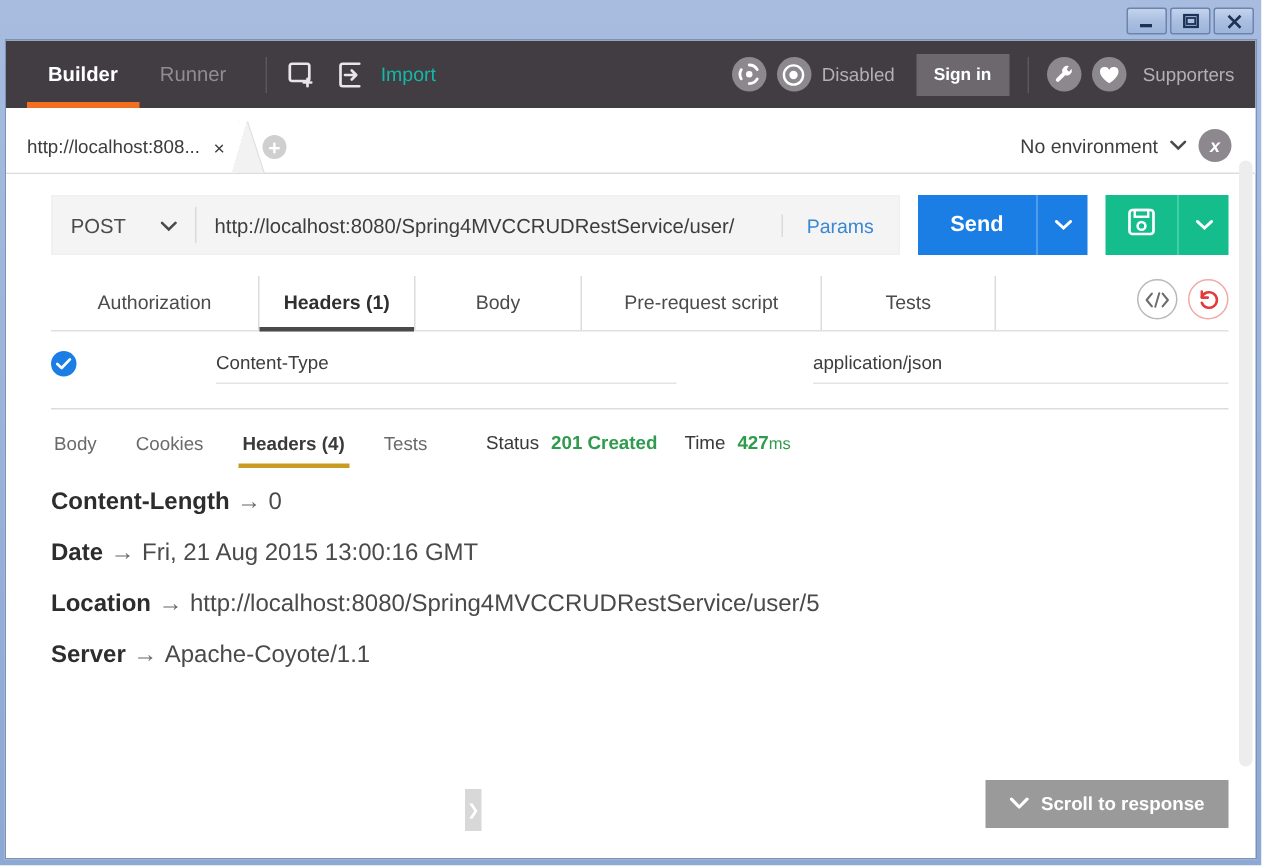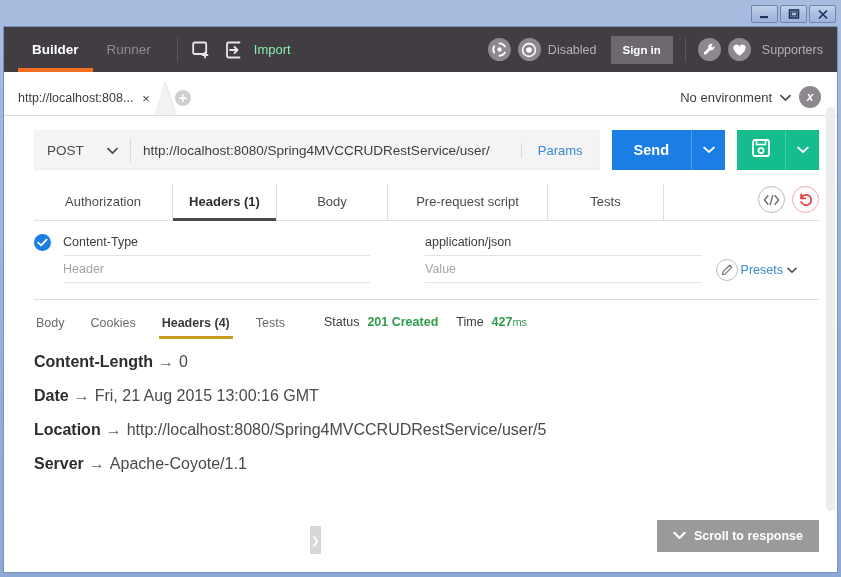--- a/index.html
+++ b/index.html
@@ -80,21 +80,21 @@
     margin: 0 12px;
   }
   .navicon {
     width: 26px; height: 26px;
     display: flex; align-items: center; justify-content: center;
     cursor: pointer;
     margin-right: 6px;
   }
   .navlabel {
     font-size: 13px;
-    color: #86efac;
+    color: #14b8a6;
     cursor: pointer;
     margin-right: 6px;
   }
   .navright {
     margin-left: auto;
     display: flex;
     align-items: center;
     padding-right: 14px;
     gap: 0px;
     justify-content: space-between;
@@ -300,20 +300,21 @@
     font-size: 11px;
   }
   .ricon.red { border-color: #f0a9a9; color: #e23b3b; }
 
   
   .hdrtable { margin-top: 8px; }
   .hdrrow {
     display: flex;
     align-items: center;
     height: 27px;
+    justify-content: space-between;
   }
   .hdrcheck {
     width: 17px; height: 17px;
     border-radius: 50%;
     background: #1a7ee5;
     display: flex; align-items: center; justify-content: center;
     flex: none;
     margin-right: 12px;
     cursor: pointer;
   }
@@ -323,21 +324,21 @@
     color: #3d3d3d;
     border-bottom: 1px solid #e4e4e4;
     height: 27px;
     display: flex; align-items: center;
     background: transparent;
     outline: none;
     border-left: none; border-right: none; border-top: none;
     font-family: "Liberation Sans", sans-serif;
   }
   .hdrkey { width: 307px; margin-right: 10px; }
-  .hdrval { width: 277px; margin-left: 45px; }
+  .hdrval { width: 277px; }
   .hdrkey.ph, .hdrval.ph { color: #a5a5a5; }
   .editpen {
     width: 22px; height: 22px;
     border-radius: 50%;
     border: 1px solid #c0c0c0;
     display: flex; align-items: center; justify-content: center;
     margin-left: 14px;
     cursor: pointer;
     color: #777;
     flex: none;
@@ -623,38 +624,20 @@
       <div class="hdrtable">
         <div class="hdrrow">
           <div class="hdrcheck">
             <svg width="11" height="9" viewBox="0 0 11 9">
                 <path d="M1.2 4.6 L4.1 7.3 L9.6 1.6" stroke="#fff" stroke-width="1.8" fill="none" stroke-linecap="round" stroke-linejoin="round"></path>
               </svg>
           </div>
           <div class="hdrkey">Content-Type</div>
           <div class="hdrval">application/json</div>
         </div>
-        <div class="hdrrow">
-          <div class="hdrspacer"></div>
-          <div class="hdrkey ph">Header</div>
-          <div class="hdrval ph">Value</div>
-          <div class="editpen">
-            <svg width="12" height="12" viewBox="0 0 13 13">
-              <path d="M9.3 1.4 L11.6 3.7 L4.4 10.9 L1.4 11.6 L2.1 8.6 Z" fill="none" stroke="#777" stroke-width="1.3" stroke-linejoin="round"></path>
-            </svg>
-          </div>
-          <div class="presets">
-            <span>Presets</span>
-            <span>
-              <svg width="10" height="7" viewBox="0 0 11 8">
-                  <path d="M1 1.6 L5.5 6 L10 1.6" stroke="#4a4a4a" stroke-width="1.8" fill="none" stroke-linecap="round"></path>
-                </svg>
-            </span>
-          </div>
-        </div>
       </div>
 
       <div class="hsplit"></div>
     </div>
 
     <div class="response">
       <div class="resptabrow">
         <div class="resptabs">
           <div class="rsptab">
             <span>Body</span>

